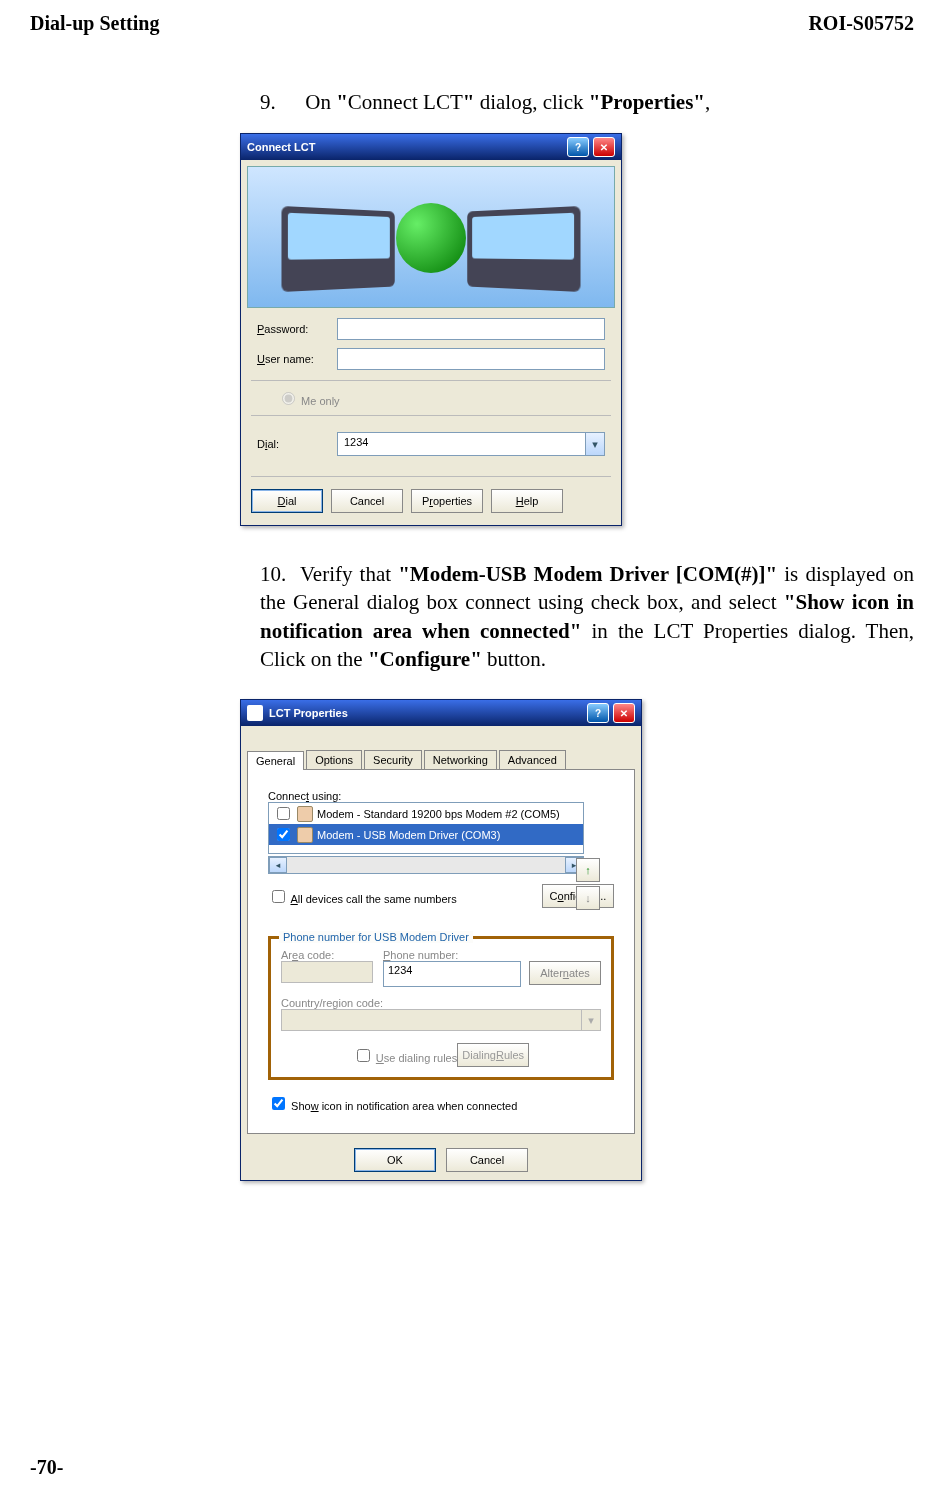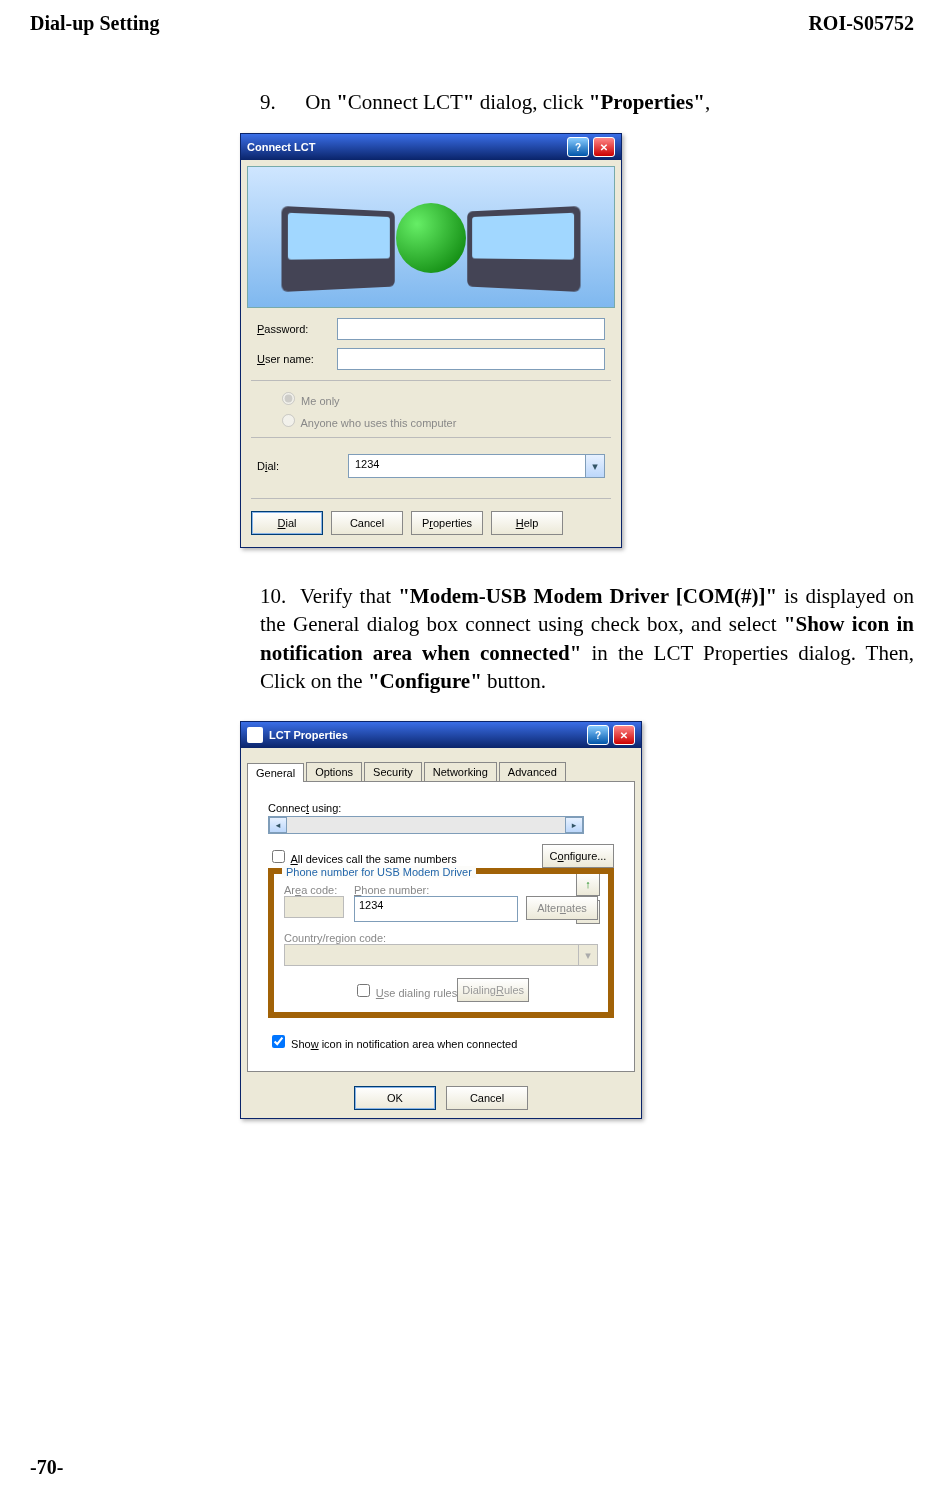--- a/index.html
+++ b/index.html
@@ -23,44 +23,44 @@
   .laptop::after{content:"";position:absolute;inset:6px 6px 30px 6px;background:#a1d7ff;border-radius:3px}
   .globe{position:absolute;left:50%;top:36px;transform:translateX(-50%);width:70px;height:70px;border-radius:50%;background:radial-gradient(circle at 30% 30%,#6e6,#070)}
   .formrow{display:flex;align-items:center;padding:4px 16px}
   .formrow label{width:80px}
   .txtin{flex:1;height:20px;border:1px solid #7f9db9;background:#fff}
   .sep{height:1px;background:#bbb;margin:6px 10px}
   .chkrow{padding:6px 16px}
   .chkrow input{vertical-align:middle}
   .radiorow{padding:2px 16px 2px 36px;color:#888}
   .dialrow{display:flex;align-items:center;padding:10px 16px 14px}
-  .dialrow label{width:91px}
+  .dialrow label{width:80px}
   .combo{flex:1;height:22px;border:1px solid #7f9db9;background:#fff;position:relative}
   .combo .val{padding:3px 6px}
   .combo .caret{position:absolute;right:0;top:0;bottom:0;width:18px;background:linear-gradient(#e7f1ff,#bcd7fb);border-left:1px solid #7f9db9;display:flex;align-items:center;justify-content:center;color:#356}
   .btnrow{padding:6px 10px 12px;display:flex;gap:8px;justify-content:flex-start}
   .btn{min-width:70px;height:22px;border:1px solid #888;background:linear-gradient(#fff,#ece9d8);font-size:11px;display:flex;align-items:center;justify-content:center}
   .btn.def{border:1px solid #003c74;box-shadow:0 0 0 1px #88b4e8 inset}
   .step10{margin-top:34px;font-size:21px;line-height:1.35;text-align:justify}
   .step10 .num{float:left;width:40px}
   .dlg2{width:400px;margin-top:26px;margin-left:-20px}
-  .tabs{display:flex;padding:14px 6px 0 6px}
+  .tabs{display:flex;padding:24px 6px 0 6px}
   .tab{padding:3px 8px;border:1px solid #888;border-bottom:none;background:#ece9d8;margin-right:2px;font-size:11px}
   .tab.active{background:#fff;position:relative;top:1px}
   .tabbody{background:#ffffff;border:1px solid #888;margin:0 6px 6px;padding:20px}
   .listbox{border:1px solid #7f9db9;background:#fff;height:50px;overflow:hidden}
   .listrow{display:flex;align-items:center;padding:1px 4px;gap:4px}
   .listrow.sel{background:#316ac5;color:#fff}
   .modemico{width:14px;height:14px;background:#eca;border:1px solid #986;border-radius:2px}
   .scrollbar{height:16px;border:1px solid #7f9db9;background:#e8e8e8;margin-top:2px;display:flex;align-items:center}
   .scrollbar .ar{width:16px;height:14px;background:linear-gradient(#e7f1ff,#bcd7fb);border:1px solid #7f9db9;display:flex;align-items:center;justify-content:center;font-size:9px;color:#356}
   .scrollbar .track{flex:1}
   .sidebtns{position:absolute;right:14px;top:56px;display:flex;flex-direction:column;gap:4px}
   .sidebtn{width:22px;height:22px;border:1px solid #888;background:linear-gradient(#fff,#ece9d8);display:flex;align-items:center;justify-content:center;font-size:11px}
-  .groupbox{border:6px solid #a16207;margin-top:0;padding:10px;position:relative;color:#888}
+  .groupbox{border:3px solid #a16207;margin-top:28px;padding:10px;position:relative;color:#888}
   .gb-title{position:absolute;top:-8px;left:8px;background:#fcfcfa;padding:0 4px;color:#26a}
   .disabled-in{height:20px;border:1px solid #bbb;background:#ece9d8}
   .okrow{display:flex;justify-content:center;gap:10px;padding:8px}
   .ft{position:absolute;bottom:14px;left:30px;font-weight:bold;font-size:20px}
   .u{text-decoration:underline}
   .listwrap{position:relative;padding-right:30px}
 </style>
 </head>
 <body>
 
@@ -96,24 +96,20 @@
       </div>
       <div class="formrow">
         <label><span class="u">U</span><span>ser name:</span></label>
         <div class="txtin"></div>
       </div>
       <div class="sep"></div>
       <div class="radiorow">
         <input type="radio" checked="" disabled="" style="">
         <span>Me only</span>
       </div>
-      <div class="radiorow">
-        <input type="radio" disabled="" style="">
-        <span>Anyone who uses this computer</span>
-      </div>
       <div class="sep"></div>
       <div class="dialrow">
         <label>D<span class="u">i</span>al:</label>
         <div class="combo">
           <div class="val">1234</div>
           <div class="caret">▾</div>
         </div>
       </div>
       <div class="sep"></div>
       <div class="btnrow">
@@ -141,20 +137,32 @@
       <div class="tabs">
         <div class="tab active">General</div>
         <div class="tab">Options</div>
         <div class="tab">Security</div>
         <div class="tab">Networking</div>
         <div class="tab">Advanced</div>
       </div>
       <div class="tabbody">
         <div>Connec<span class="u">t</span> using:</div>
         <div class="listwrap">
+          <div class="listbox">
+            <div class="listrow">
+              <input type="checkbox" style="">
+              <span class="modemico"></span>
+              <span>Modem - Standard 19200 bps Modem #2 (COM5)</span>
+            </div>
+            <div class="listrow sel">
+              <input type="checkbox" checked="" style="">
+              <span class="modemico"></span>
+              <span>Modem - USB Modem Driver (COM3)</span>
+            </div>
+          </div>
           <div class="scrollbar">
             <div class="ar">◂</div>
             <div class="track"></div>
             <div class="ar">▸</div>
           </div>
           <div class="sidebtns">
             <div class="sidebtn" style="color:#1a8a1a">↑</div>
             <div class="sidebtn" style="color:#888">↓</div>
           </div>
         </div>
@@ -163,21 +171,21 @@
           <span>
             <input type="checkbox" style="">
             <span><span class="u">A</span>ll devices call the same numbers</span>
           </span>
           <div class="btn">C<span class="u">o</span>nfigure...</div>
         </div>
 
         <div class="groupbox">
           <div class="gb-title">Phone number for USB Modem Driver</div>
           <div style="display:flex;gap:10px">
-            <div style="width:60px">
+            <div style="width:92px">
               <div>Ar<span class="u">e</span>a code:</div>
               <div class="disabled-in"></div>
             </div>
             <div style="flex:1">
               <div><span class="u">P</span>hone number:</div>
               <div style="display:flex;gap:8px">
                 <div class="txtin" style="flex:1;color:#000;padding:2px 4px">1234</div>
                 <div class="btn">Alter<span class="u">n</span>ates</div>
               </div>
             </div>

